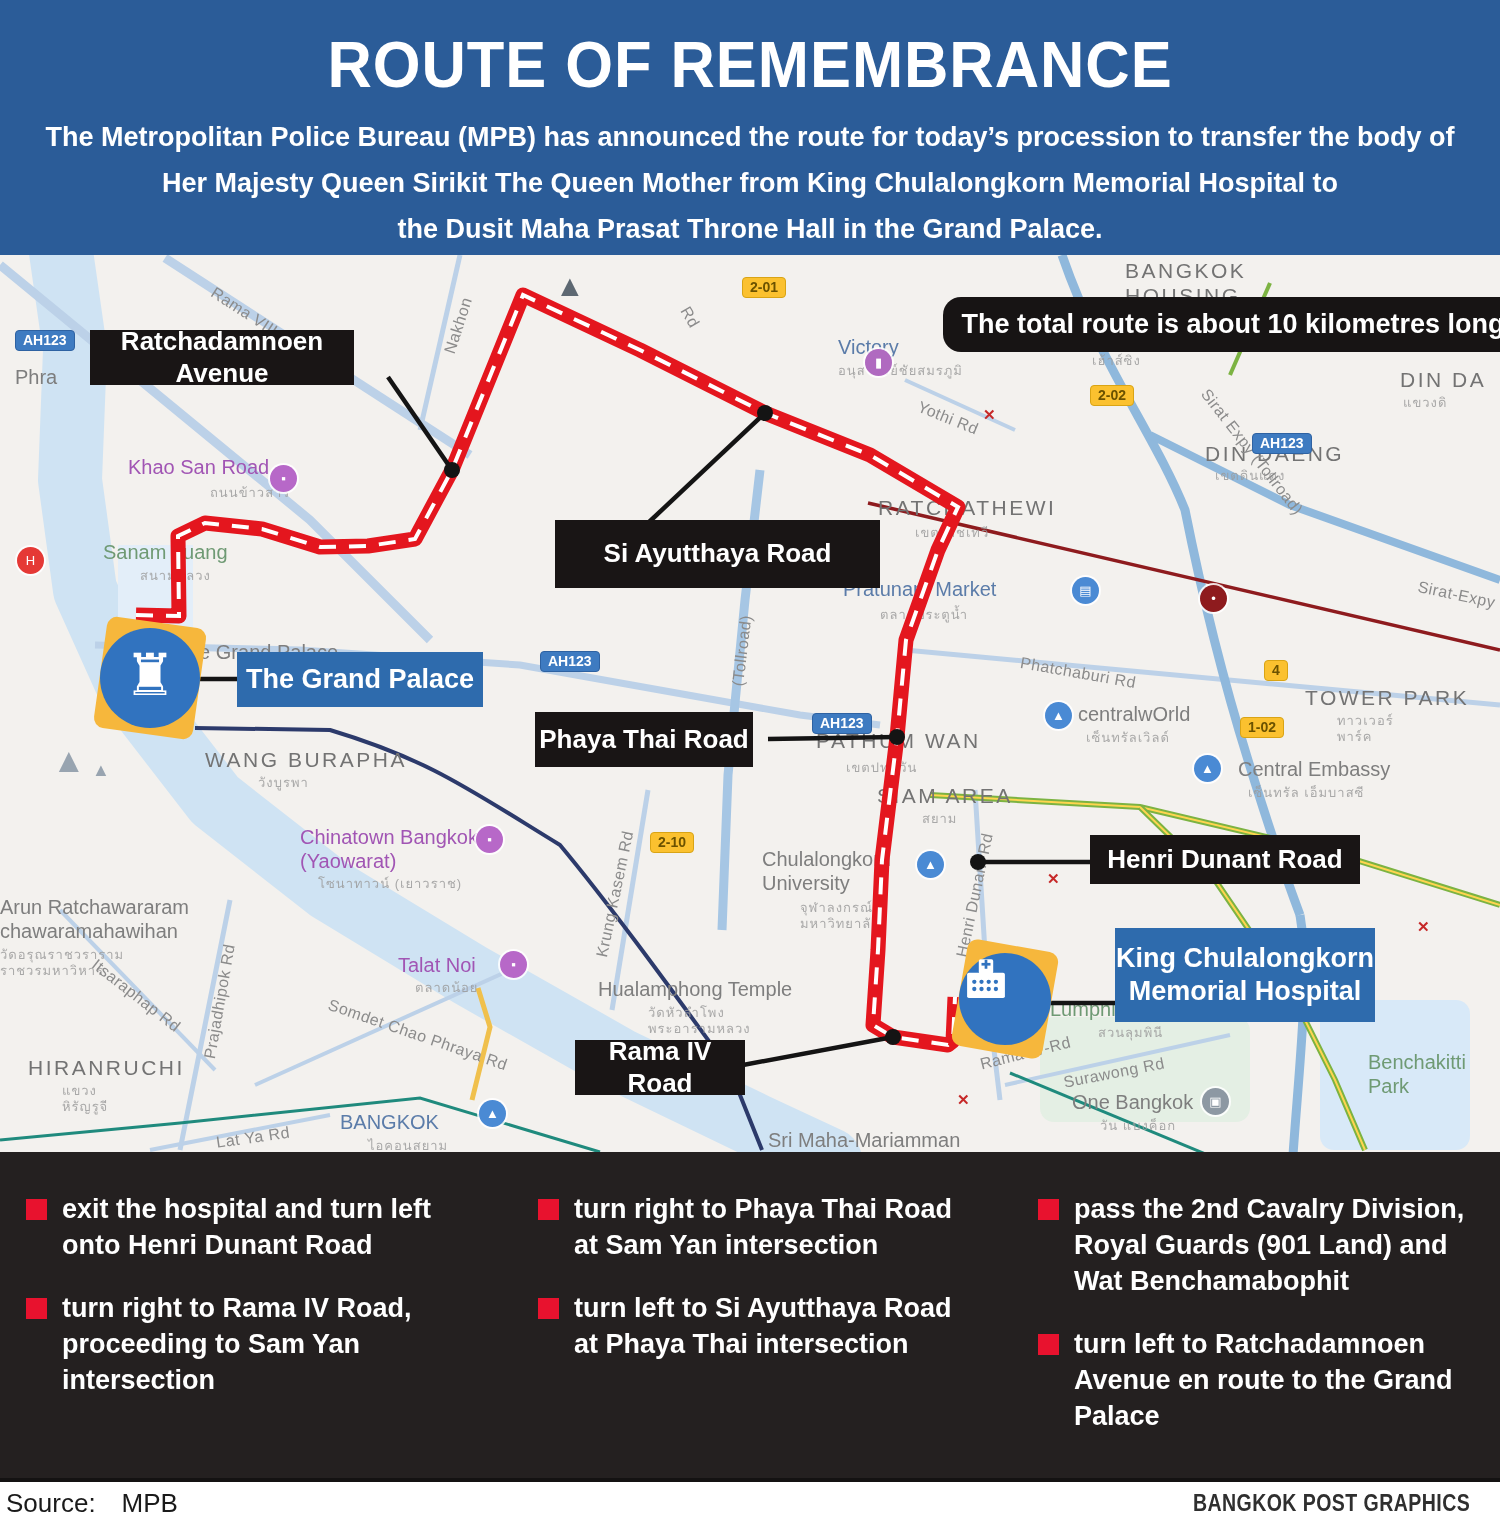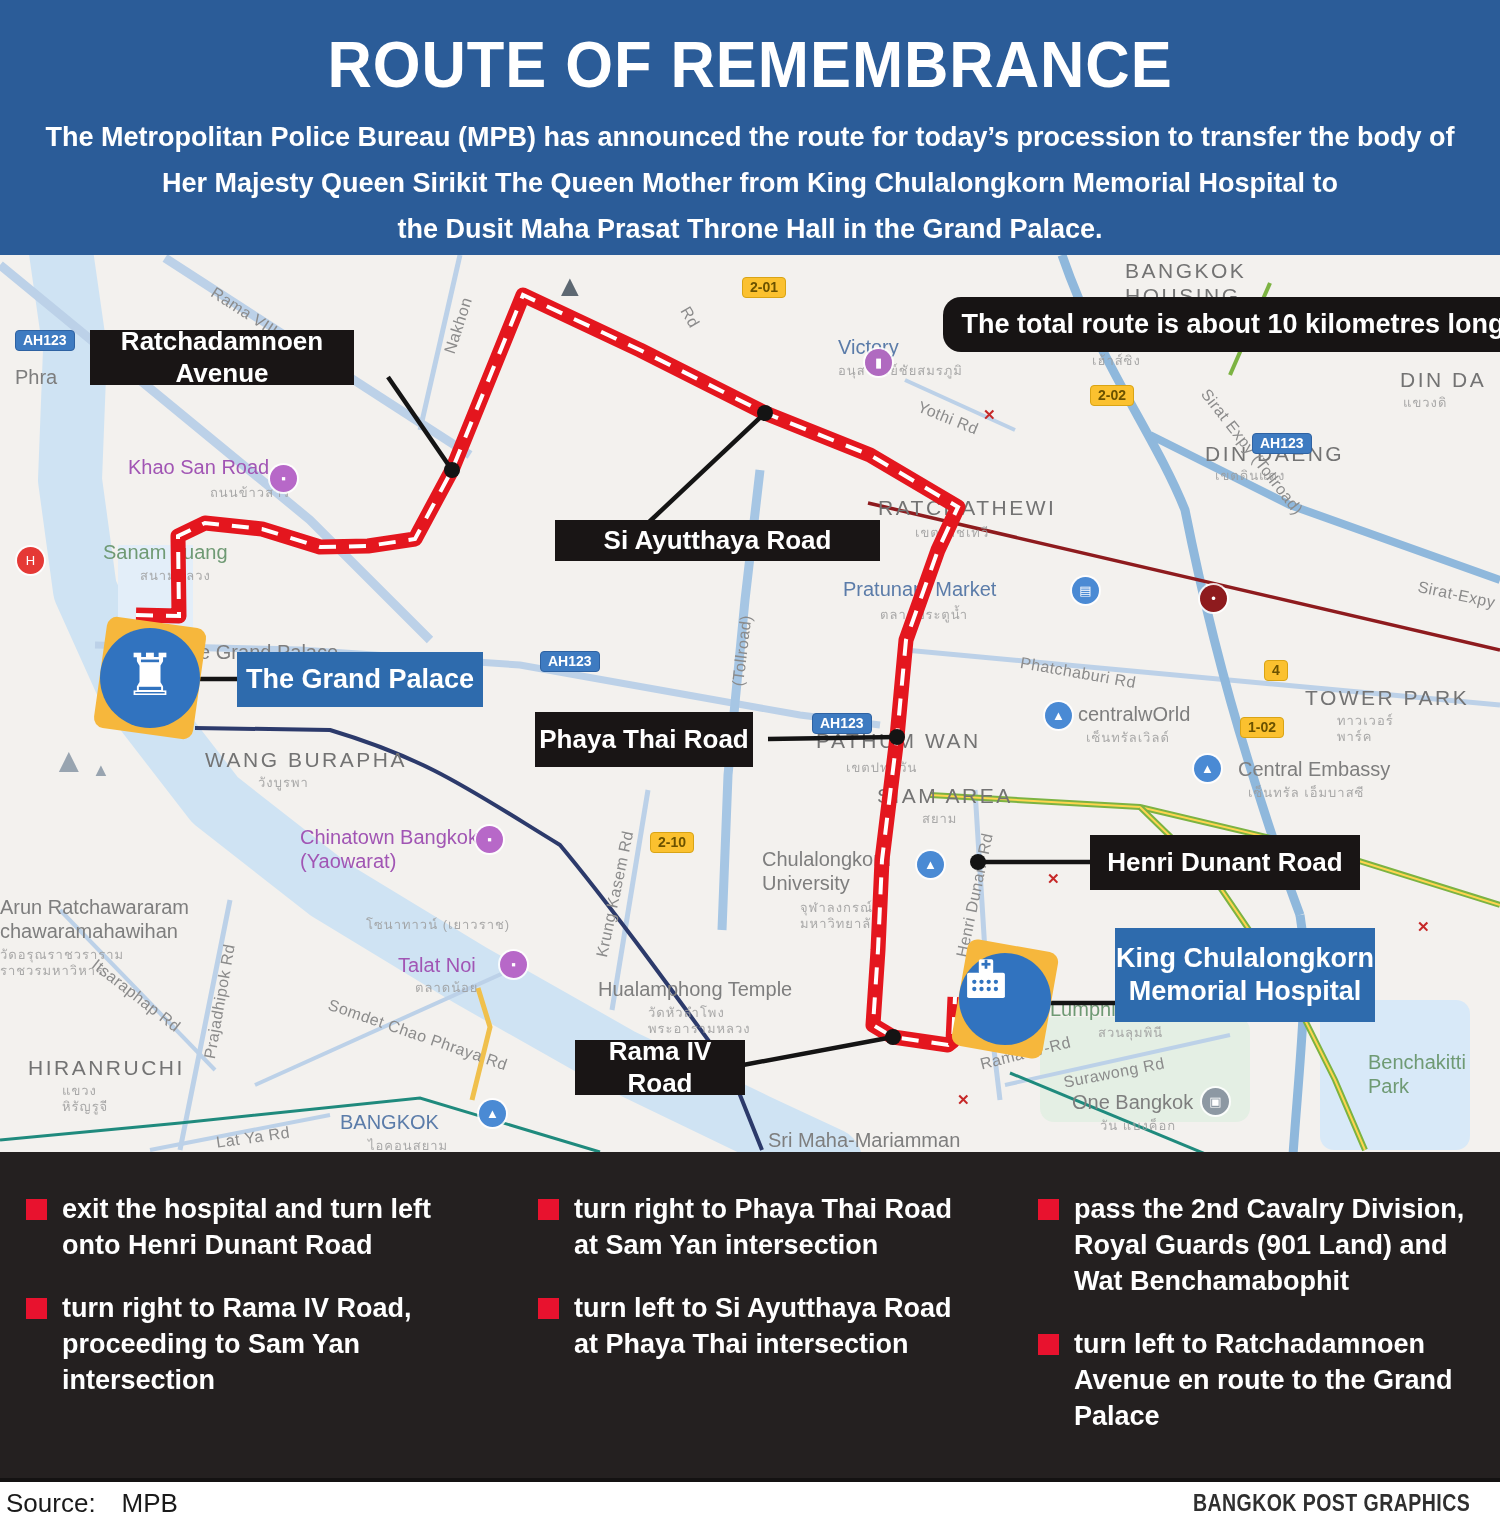--- a/index.html
+++ b/index.html
@@ -140,21 +140,21 @@
         <div class="lbl caps" style="left: 1305px; top: 430px;">TOWER PARK</div>
         <div class="lbl thai" style="left: 1337px; top: 458px;">ทาวเวอร์
 พาร์ค</div>
         <div class="lbl purple" style="left: 128px; top: 200px;">Khao San Road</div>
         <div class="lbl thai" style="left: 210px; top: 230px;">ถนนข้าวสาร</div>
         <div class="lbl green" style="left: 103px; top: 285px;">Sanam Luang</div>
         <div class="lbl thai" style="left: 140px; top: 313px;">สนามหลวง</div>
         <div class="lbl name" style="left: 188px; top: 385px;">he Grand Palace</div>
         <div class="lbl purple" style="left: 300px; top: 570px;">Chinatown Bangkok
 (Yaowarat)</div>
-        <div class="lbl thai" style="left: 318px; top: 662px; margin-left: 48px;">โซนาทาวน์ (เยาวราช)</div>
+        <div class="lbl thai" style="left: 318px; top: 621px;">โซนาทาวน์ (เยาวราช)</div>
         <div class="lbl name" style="left: 0px; top: 640px;">Arun Ratchawararam
 chawaramahawihan</div>
         <div class="lbl thai" style="left: 0px; top: 692px;">วัดอรุณราชวราราม
 ราชวรมหาวิหาร</div>
         <div class="lbl purple" style="left: 398px; top: 698px;">Talat Noi</div>
         <div class="lbl thai" style="left: 415px; top: 725px;">ตลาดน้อย</div>
         <div class="lbl bluepoi" style="left: 340px; top: 855px;">BANGKOK</div>
         <div class="lbl thai" style="left: 368px; top: 883px;">ไอคอนสยาม</div>
         <div class="lbl bluepoi" style="left: 843px; top: 322px;">Pratunam Market</div>
         <div class="lbl thai" style="left: 880px; top: 352px;">ตลาดประตูน้ำ</div>
@@ -265,24 +265,24 @@
               <circle cx="-5" cy="10" r="2.4" fill="#3173bf"></circle>
               <circle cx="3" cy="10" r="2.4" fill="#3173bf"></circle>
               <circle cx="11" cy="10" r="2.4" fill="#3173bf"></circle>
             </svg>
           </div>
         </div>
       </div>
     <div id="callouts">
         <div class="callout note" style="left: 895px; top: 42px; width: 580px; height: 55px; margin-left: 48px;">The total route is about 10 kilometres long</div>
         <div class="callout black" style="left: 90px; top: 75px; width: 264px; height: 55px;">Ratchadamnoen Avenue</div>
-        <div class="callout black" style="left: 555px; top: 265px; width: 325px; height: 41px;">Si Ayutthaya Road</div>
+        <div class="callout black" style="left: 555px; top: 265px; width: 325px; height: 68px;">Si Ayutthaya Road</div>
         <div class="callout blue" style="left: 237px; top: 397px; width: 246px; height: 55px;">The Grand Palace</div>
         <div class="callout black" style="left: 535px; top: 457px; width: 218px; height: 55px;">Phaya Thai Road</div>
-        <div class="callout black" style="left: 1090px; top: 580px; width: 270px; height: 55px;">Henri Dunant Road</div>
+        <div class="callout black" style="left: 1090px; top: 580px; width: 270px; height: 49px;">Henri Dunant Road</div>
         <div class="callout blue" style="left: 1115px; top: 673px; width: 260px; height: 94px;">King Chulalongkorn
 Memorial Hospital</div>
         <div class="callout black" style="left: 575px; top: 785px; width: 170px; height: 55px;">Rama IV Road</div>
       </div>
   </div>
 
   <div class="steps">
     <div class="cols" id="cols">
         <div class="col col1">
           <div class="item">

